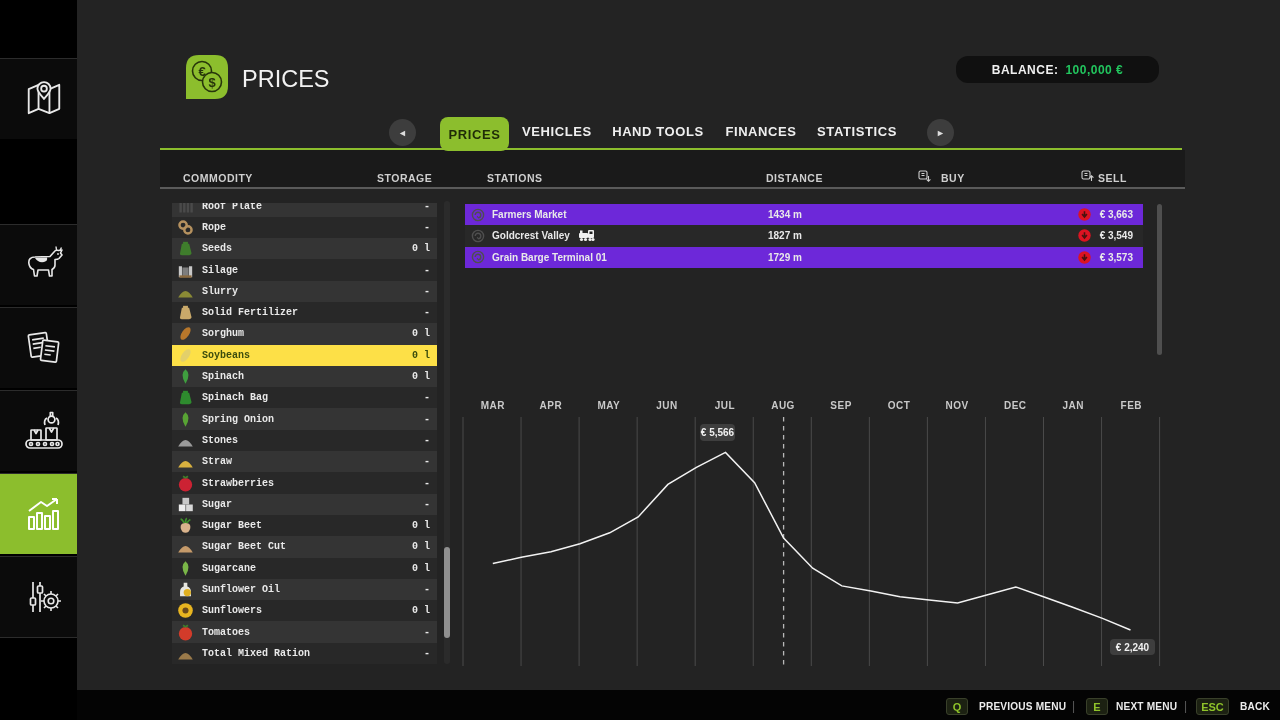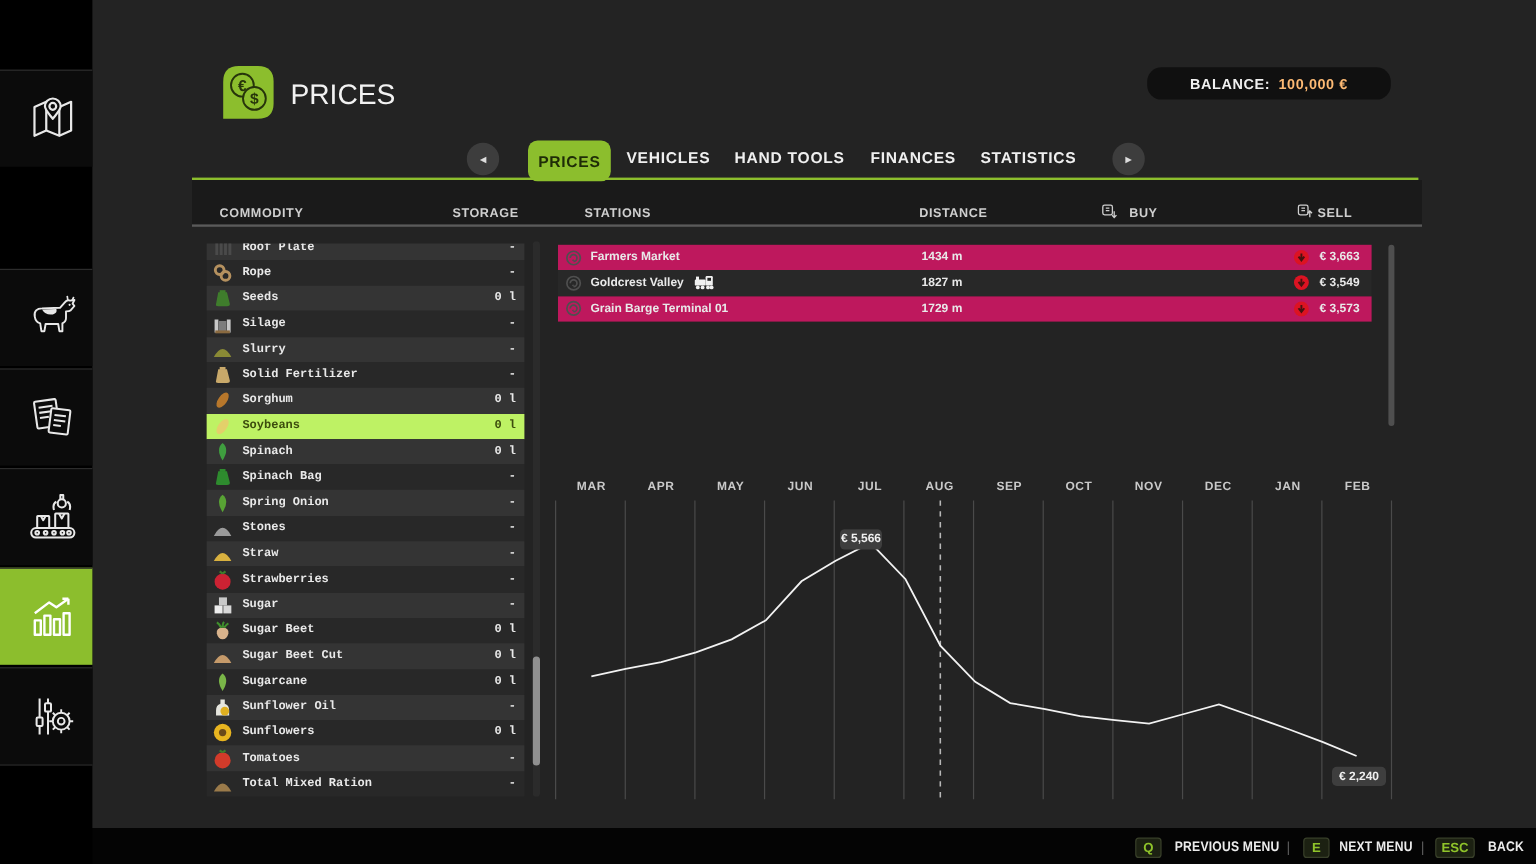--- a/index.html
+++ b/index.html
@@ -12,21 +12,21 @@
   .scell { position:absolute; left:0; width:77px; height:81px; background:#0b0b0b;
     border-top:1px solid #2c2c2c; display:flex; align-items:center; justify-content:center;
     padding-left:10px; }
   .scell.green { background:#8cbe2d; }
   
   #hicon { left:184px; top:53px; width:46px; height:48px; }
   #htitle { left:242px; top:66px; color:#f2f2f2; font-size:23.5px; letter-spacing:0; }
   #balance { left:956px; top:56px; width:203px; height:27px; background:#101010;
     border-radius:12px; display:flex; align-items:center; justify-content:center;
     font-size:12px; font-weight:bold; color:#f0f0f0; letter-spacing:0.5px; }
-  #balance .g { color:#fdba74; margin-left:7px; }
+  #balance .g { color:#22c55e; margin-left:7px; }
   
   .navcirc { width:27px; height:27px; border-radius:50%; background:#3d3d3d; top:119px;
     display:flex; align-items:center; justify-content:center; }
   .tab { top:116px; height:31px; display:flex; align-items:center; justify-content:center;
     color:#efefef; font-size:13px; font-weight:bold; letter-spacing:0.6px; }
   #tabPrices { left:440px; top:117px; width:69px; height:34px; background:#8cbe2d; color:#1f2c07;
     border-radius:8px; z-index:5; }
   #greenline { left:160px; top:148px; width:1022px; height:2px; background:#8cbe2d; }
   
   #thead { left:160px; top:150px; width:1025px; height:39px; background:#1a1a1a;
@@ -34,26 +34,26 @@
     letter-spacing:0.5px; }
   #thead span { position:absolute; top:22px; }
   
   #clist { left:172px; top:203px; width:277px; height:461px; overflow:hidden;font-family:Liberation Mono, monospace; }
   .crow { position:relative; width:265px; height:21.3px; display:flex; align-items:center;
     font-size:10px; font-weight:bold; color:#e9e9e9; }
   .crow .ic { width:17px; height:17px; margin-left:5px; margin-right:8px; flex:none; display:flex; align-items:center; }
   .crow .val { position:absolute; right:7px; }
   .crow.a { background:#343434; }
   .crow.b { background:#282828; }
-  .crow.sel { background:#bef264; color:#3c4c0d; }
+  .crow.sel { background:#fde047; color:#3c4c0d; }
   
   #stations { left:465px; top:204px; width:678px; }
   .srow { position:relative; width:678px; height:21.3px; display:flex; align-items:center;
     font-size:10px; font-weight:bold; color:#e9e9e9; }
-  .srow.a { background:#be185d;align-items:center; }
+  .srow.a { background:#6d28d9;align-items:center; }
   .srow.b { background:#282828; }
   .srow .dist { position:absolute; left:303px; font-weight:bold; }
   .srow .price { position:absolute; right:10px; }
   .srow .redic { position:absolute; left:613px; top:4px; }
   
   .sbtrack { background:#2b2b2b; }
   .sbthumb { background:#909090; }
   
   .mlabel { position:absolute; top:400px; width:58px; text-align:center; color:#c9c9c9;
     font-size:10px; font-weight:bold; letter-spacing:0.5px; }
@@ -496,21 +496,21 @@
     <div class="abs mlabel" style="left:637.95px;">JUN</div>
     <div class="abs mlabel" style="left:696px;">JUL</div>
     <div class="abs mlabel" style="left:754.05px;">AUG</div>
     <div class="abs mlabel" style="left:812.0999999999999px;">SEP</div>
     <div class="abs mlabel" style="left:870.15px;">OCT</div>
     <div class="abs mlabel" style="left:928.2px;">NOV</div>
     <div class="abs mlabel" style="left:986.25px;">DEC</div>
     <div class="abs mlabel" style="left:1044.3px;">JAN</div>
     <div class="abs mlabel" style="left:1102.35px;">FEB</div>
   </div>
-<div class="pricetag" style="left:700px;top:441px;width:35px;height:17px;">€ 5,566</div>
+<div class="pricetag" style="left:700px;top:424px;width:35px;height:17px;">€ 5,566</div>
 <div class="pricetag" style="left:1110px;top:639px;width:45px;height:16px;">€ 2,240</div>
 
 <div class="key" style="left:946px;width:22px;">Q</div>
 <div class="blabel" style="left:979px;">PREVIOUS MENU</div>
 <div class="bsep" style="left:1072px;">|</div>
 <div class="key" style="left:1086px;width:22px;">E</div>
 <div class="blabel" style="left:1116px;">NEXT MENU</div>
 <div class="bsep" style="left:1184px;">|</div>
 <div class="key" style="left:1196px;width:33px;">ESC</div>
 <div class="blabel" style="left:1240px;">BACK</div>

